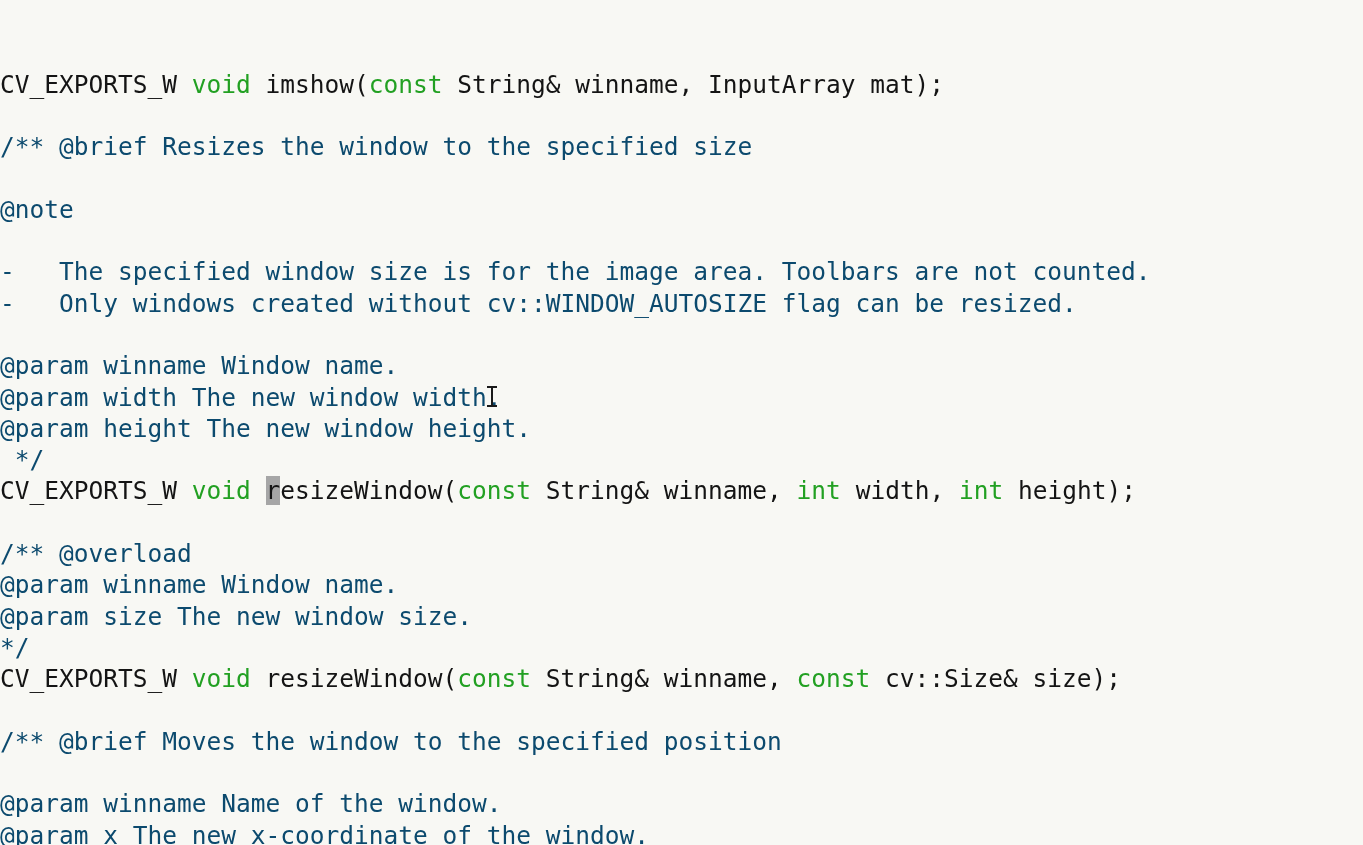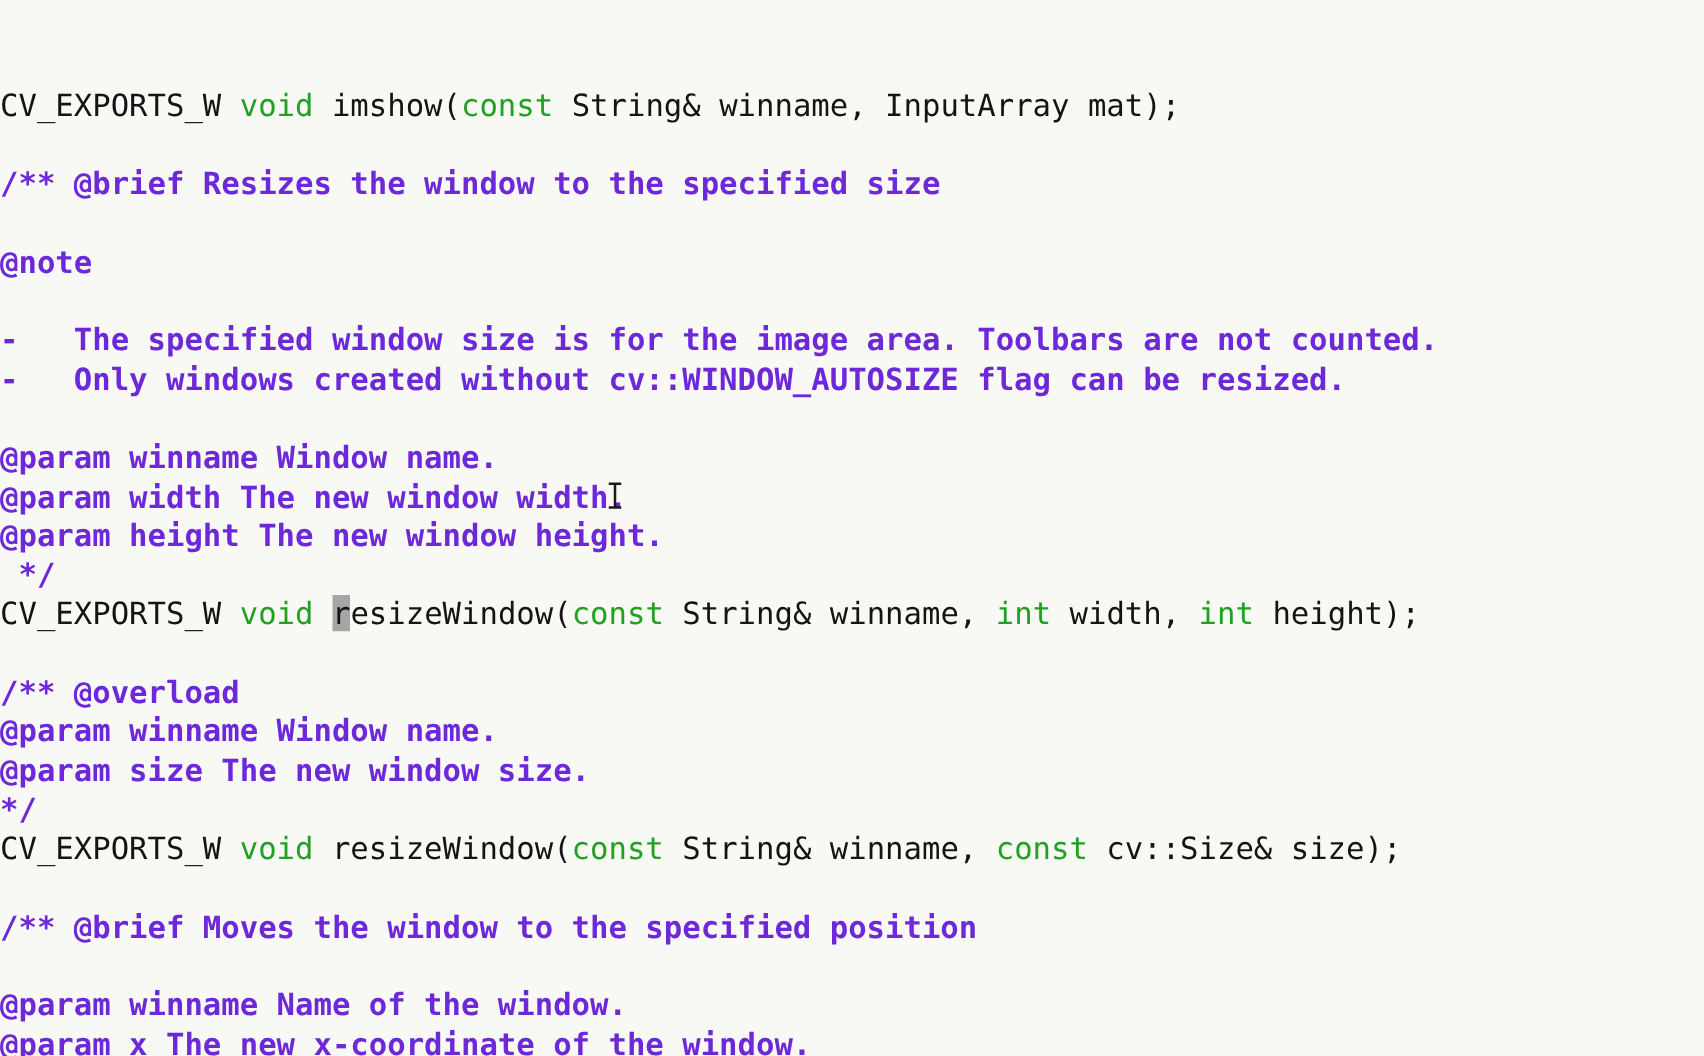--- a/index.html
+++ b/index.html
@@ -21,21 +21,21 @@
     padding-top:6px;
   }
   .line {
     height:31.3px;
     line-height:31.3px;
     white-space:pre;
     position:relative;
     padding-left:0px;
   }
   .tok { white-space:pre; }
-  .c-comment { color:#6d28d9;font-weight:bold; }
+  .c-comment { color:#0c4a6e; }
   .c-keyword { color:#22a022; }
   .c-plain   { color:#141414; }
   
   .cursor-block {
     background:#a6a6a6;
     color:#141414;
     white-space:pre;
   }
   
   #mouse-pointer {

